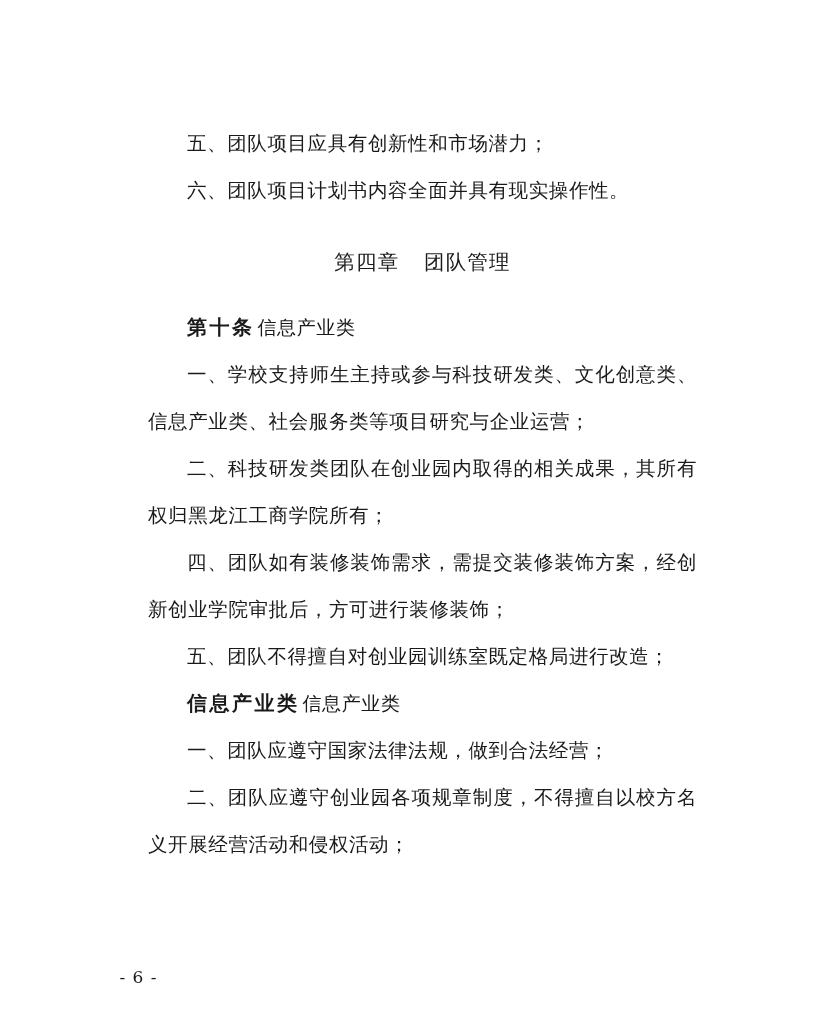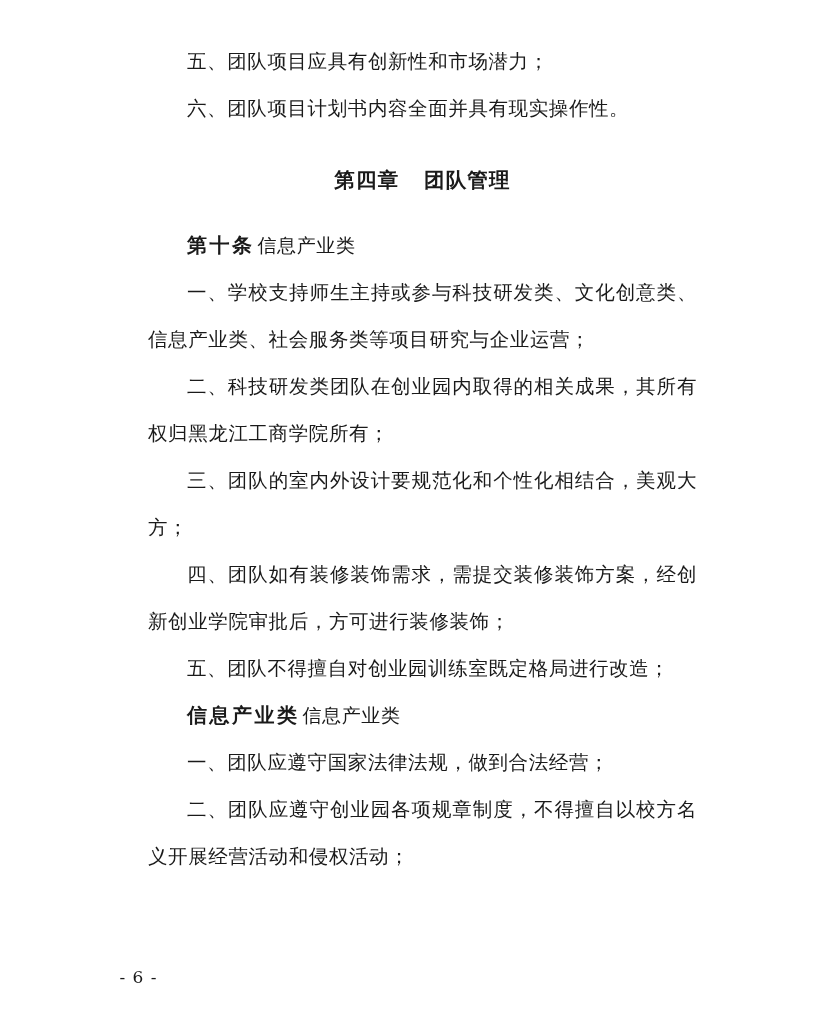--- a/index.html
+++ b/index.html
@@ -15,38 +15,38 @@
     position: relative;
     overflow: hidden;
   }
   .page {
     position: absolute;
     left: 0;
     top: 0;
     width: 815px;
     height: 1013px;
     box-sizing: border-box;
-    padding: 38px 118px 0 148px;
+    padding: 120px 118px 0 148px;
   }
   .doc-body {
     font-size: 19.5px;
     line-height: 47px;
     letter-spacing: 0.6px;
     text-align: justify;
     text-justify: inter-ideograph;
   }
   .para {
     margin: 0;
     text-indent: 2em;
     white-space: normal;
   }
   .chapter-heading {
     margin: 25px 0 18px 0;
     text-align: center;
-    font-weight: bold;
+    font-weight: normal;
     font-size: 20.5px;
     letter-spacing: 1.2px;
   }
   .chapter-heading .gap {
     display: inline-block;
     width: 1.2em;
   }
   .article {
     margin: 0;
     text-indent: 2em;
@@ -90,21 +90,20 @@
 
     <div class="chapter-heading">
       <span>第四章</span><span class="gap"></span><span>团队管理</span>
     </div>
 
     <p class="article">
       <span class="art-num">第十条</span><span class="art-title">信息产业类</span>
     </p>
     <p class="para">一、学校支持师生主持或参与科技研发类、文化创意类、信息产业类、社会服务类等项目研究与企业运营；</p>
     <p class="para">二、科技研发类团队在创业园内取得的相关成果，其所有权归黑龙江工商学院所有；</p>
-    <p class="para">三、团队的室内外设计要规范化和个性化相结合，美观大方；</p>
     <p class="para">四、团队如有装修装饰需求，需提交装修装饰方案，经创新创业学院审批后，方可进行装修装饰；</p>
     <p class="para">五、团队不得擅自对创业园训练室既定格局进行改造；</p>
 
     <p class="article">
       <span class="art-num">信息产业类</span><span class="art-title">信息产业类</span>
     </p>
     <p class="para">一、团队应遵守国家法律法规，做到合法经营；</p>
     <p class="para">二、团队应遵守创业园各项规章制度，不得擅自以校方名义开展经营活动和侵权活动；</p>
 
   </div>

